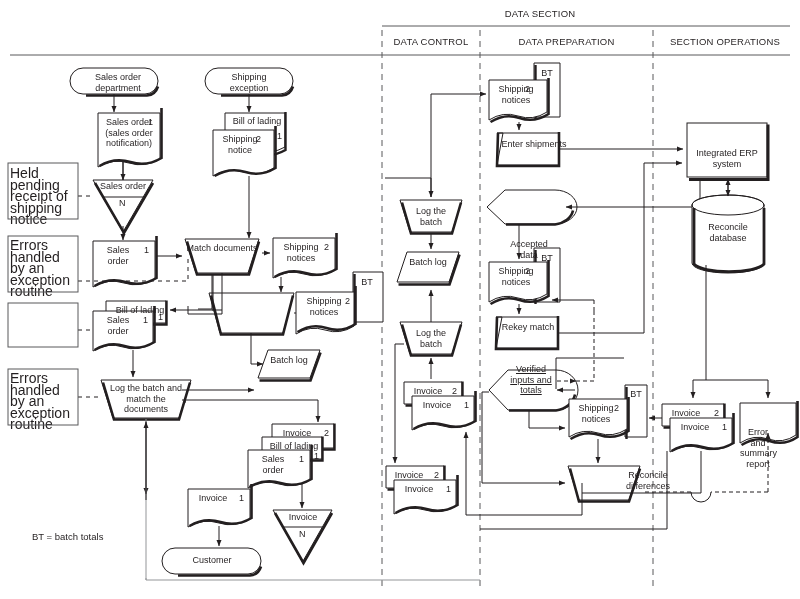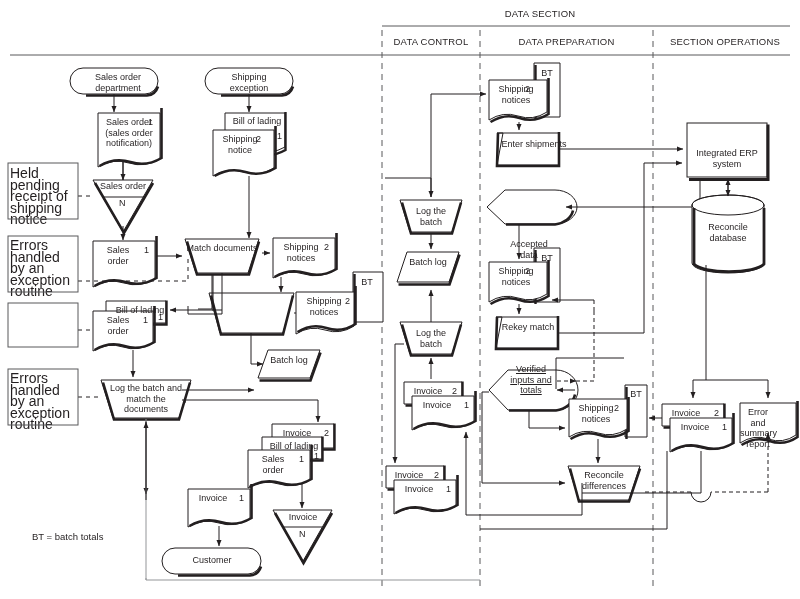--- a/index.html
+++ b/index.html
@@ -382,25 +382,25 @@
 <div class="lbl left" style="left:493px;top:266px;width:46px;">Shipping notices</div>
 <div class="num" style="left:525px;top:266px;">2</div>
 
 <div class="lbl" style="left:500px;top:322px;width:56px;">Rekey match</div>
 <div class="lbl" style="left:503px;top:364px;width:56px;text-decoration:underline;">Verified inputs and totals</div>
 
 <div class="lbl" style="left:624px;top:389px;width:24px;">BT</div>
 <div class="lbl left" style="left:573px;top:403px;width:46px;">Shipping notices</div>
 <div class="num" style="left:614px;top:403px;">2</div>
 
-<div class="lbl" style="left:572px;top:470px;width:64px;">Reconcile differences</div>
+<div class="lbl" style="left:572px;top:470px;width:64px;padding-left:44px;">Reconcile differences</div>
 
 <div class="lbl" style="left:690px;top:148px;width:74px;">Integrated ERP system</div>
 <div class="lbl" style="left:698px;top:222px;width:60px;">Reconcile database</div>
 
 <div class="lbl left" style="left:666px;top:408px;width:40px;">Invoice</div>
 <div class="num" style="left:714px;top:408px;">2</div>
 <div class="lbl left" style="left:675px;top:422px;width:40px;">Invoice</div>
 <div class="num" style="left:722px;top:422px;">1</div>
 
-<div class="lbl" style="left:740px;top:407px;width:36px;">Error and summary report</div>
+<div class="lbl" style="left:740px;top:427px;width:36px;">Error and summary report</div>
 
 </div>
 
 </body></html>

